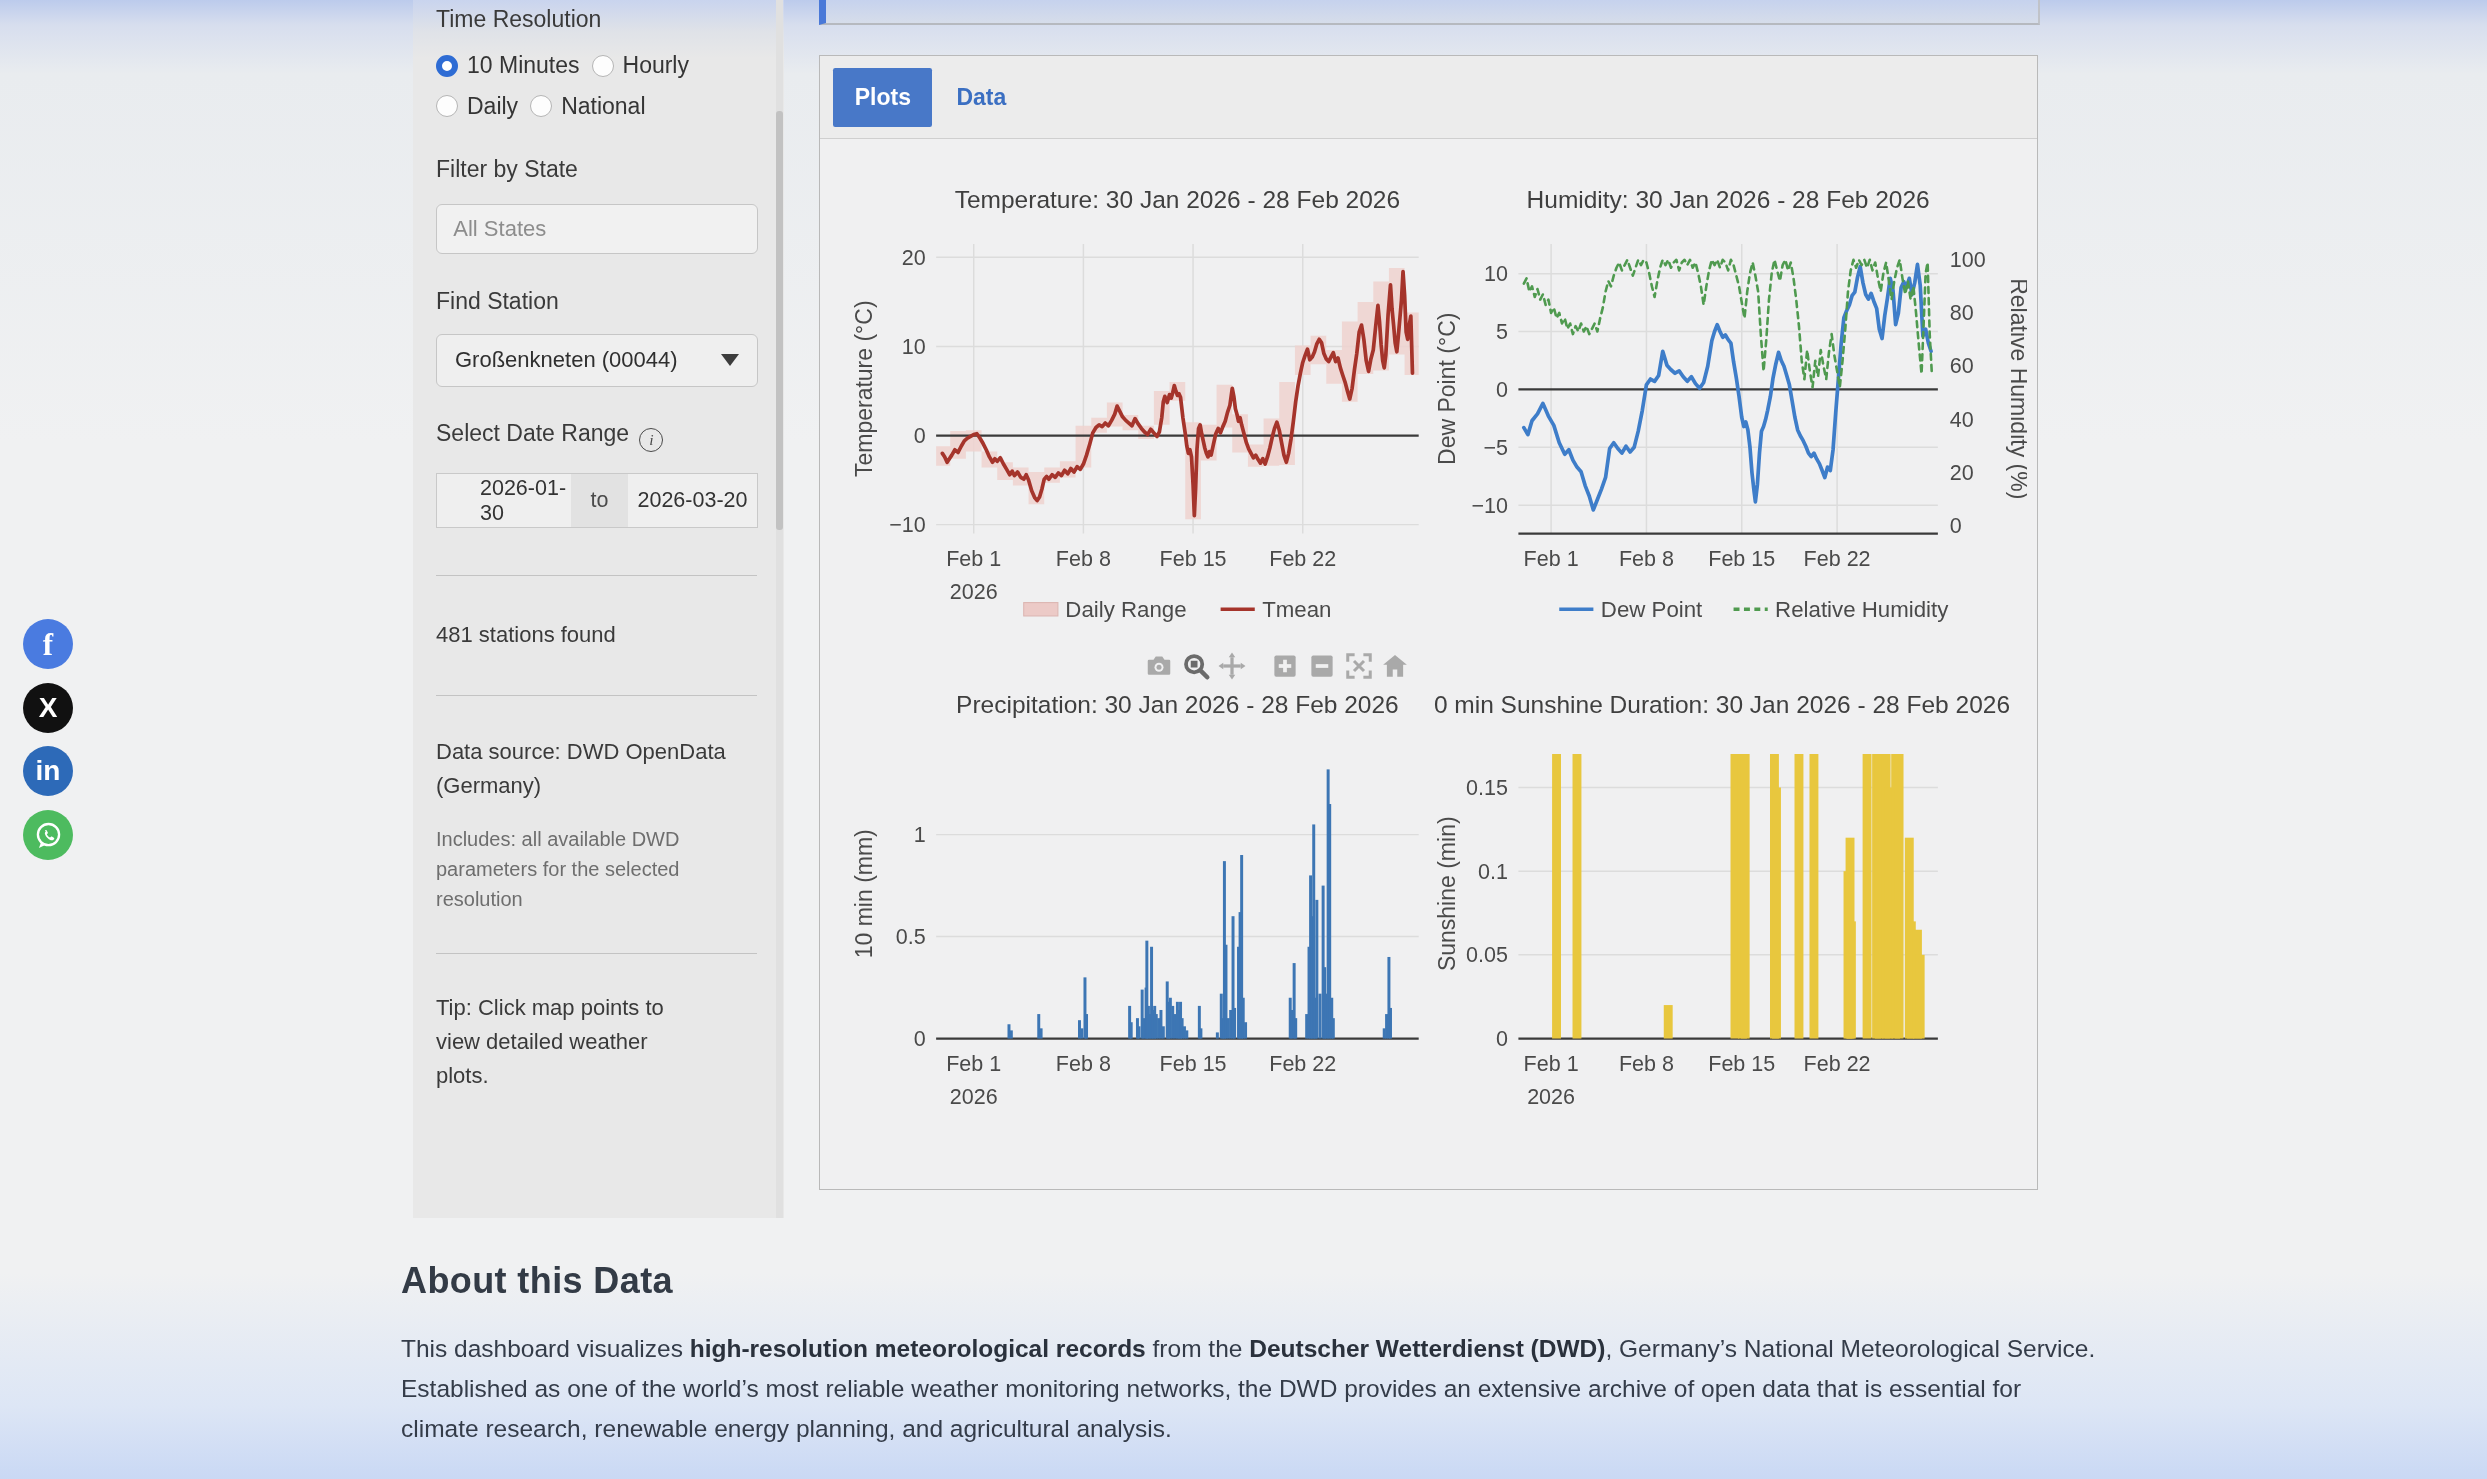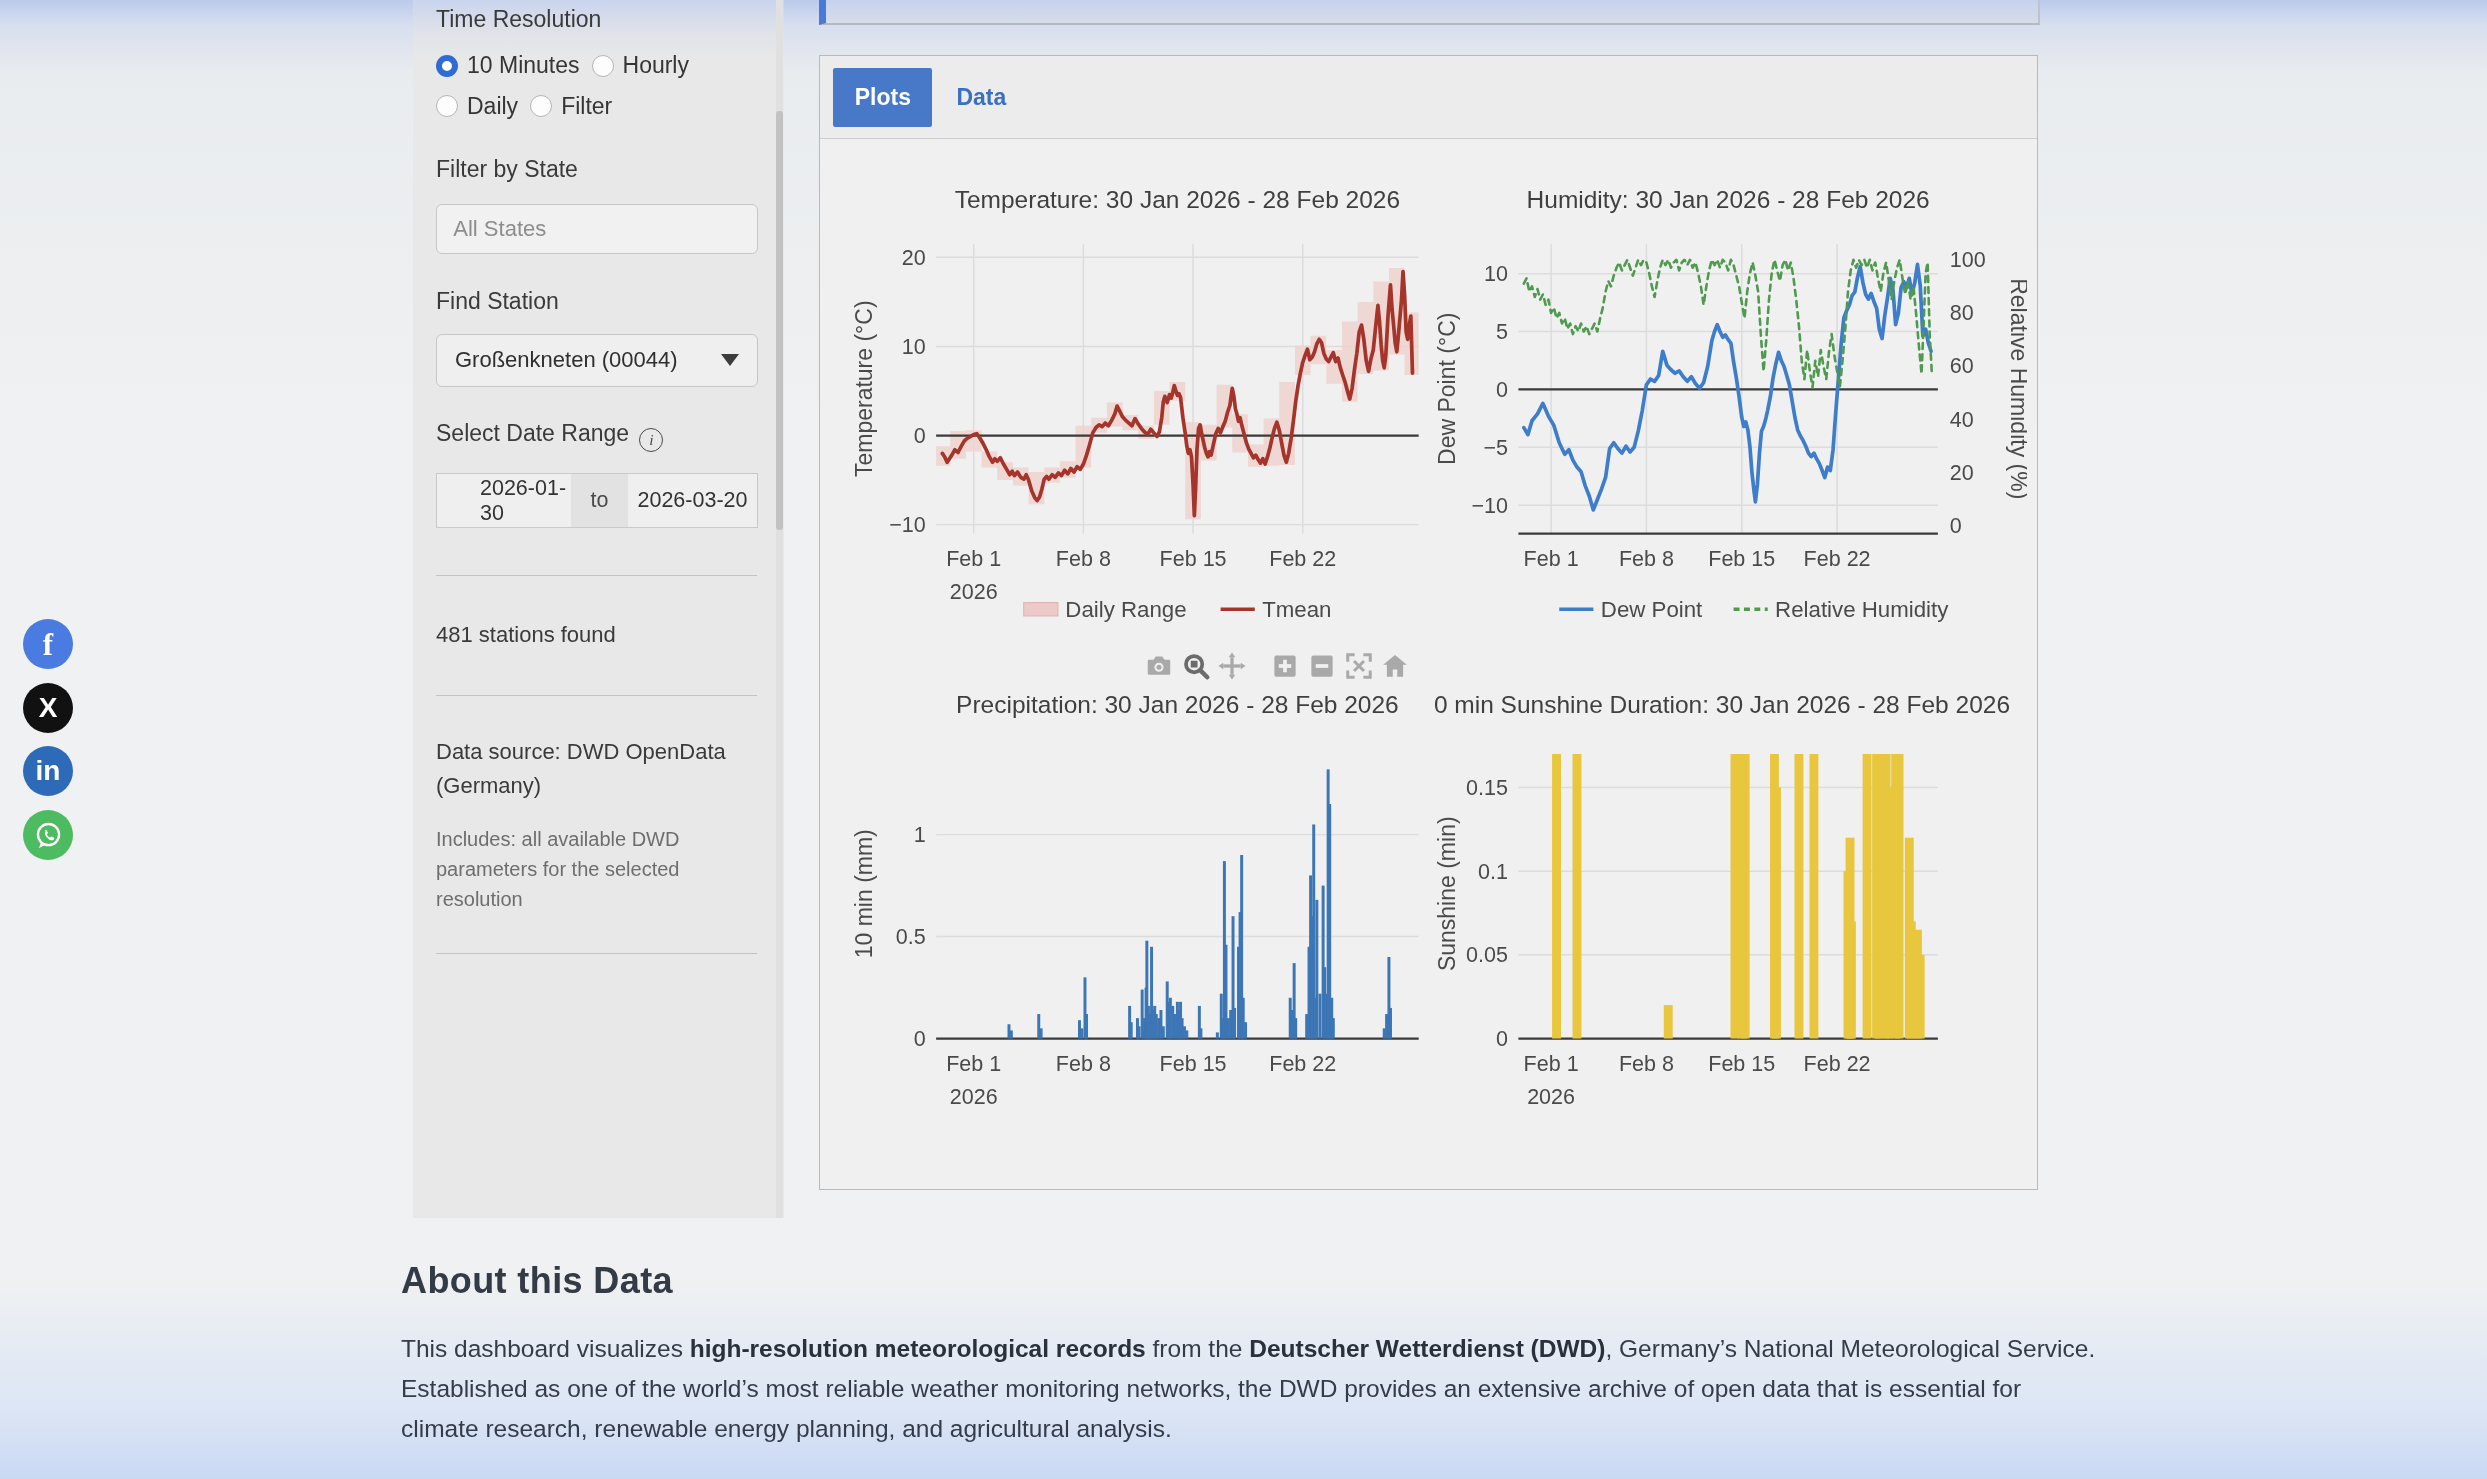--- a/index.html
+++ b/index.html
@@ -98,21 +98,21 @@
       <span class="radio-opt">
         <span class="radio-dot"></span>
         <span class="radio-lbl">Hourly</span>
       </span>
       <span class="radio-opt">
         <span class="radio-dot"></span>
         <span class="radio-lbl">Daily</span>
       </span>
       <span class="radio-opt">
         <span class="radio-dot"></span>
-        <span class="radio-lbl">Filter</span>
+        <span class="radio-lbl">National</span>
       </span>
     </div>
 
     <div class="sb-label" style="margin-top:36px;">Filter by State</div>
     <input class="sb-input" style="margin-top: 21px;" placeholder="All States">
 
     <div class="sb-label" style="margin-top:34px;">Find Station</div>
     <div class="sb-select" style="margin-top:19.3px;">
       <span class="val">Großenkneten (00044)</span>
       <span class="caret"></span>
@@ -126,20 +126,21 @@
       <div class="date-box date-to">to</div>
       <div class="date-box date-b">2026-03-20</div>
     </div>
 
     <hr class="sb-hr" style="margin-top:47px;">
     <div class="sb-text" style="margin-top:42px;">481 stations found</div>
     <hr class="sb-hr" style="margin-top:43px;">
     <div class="sb-text" style="margin-top:39px;width:297px;">Data source: DWD OpenData (Germany)</div>
     <div class="sb-note" style="margin-top:21px;width:312px;">Includes: all available DWD parameters for the selected resolution</div>
     <hr class="sb-hr" style="margin-top:39px;">
+    <div class="sb-text" style="margin-top:37px;width:267px;">Tip: Click map points to view detailed weather plots.</div>
     <div class="sb-track"></div>
     <div class="sb-thumb"></div>
   </aside>
 
   <div class="map-strip"></div>
 
   <section class="panel">
     <div class="tabbar">
       <div class="tab active">Plots</div>
       <div class="tab plain">Data</div>

